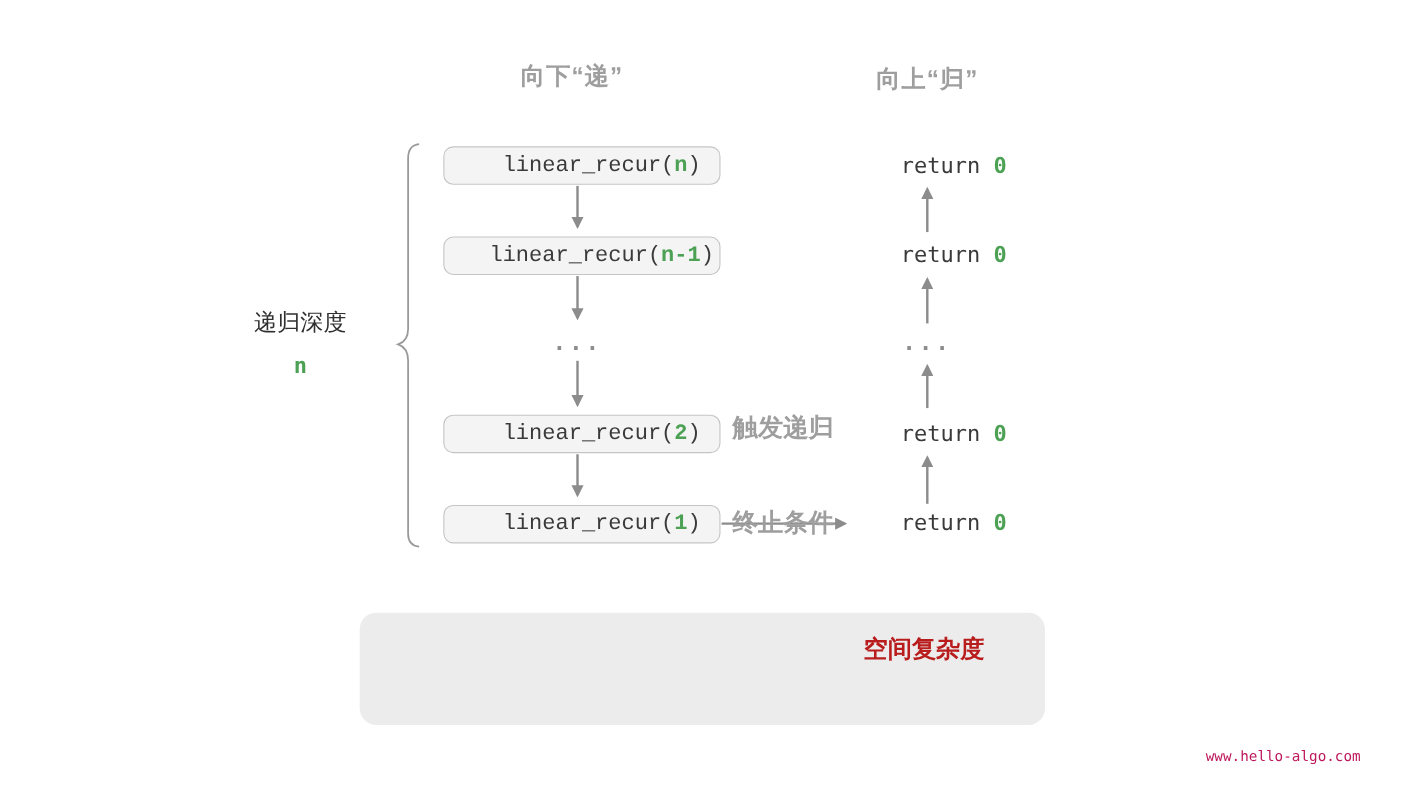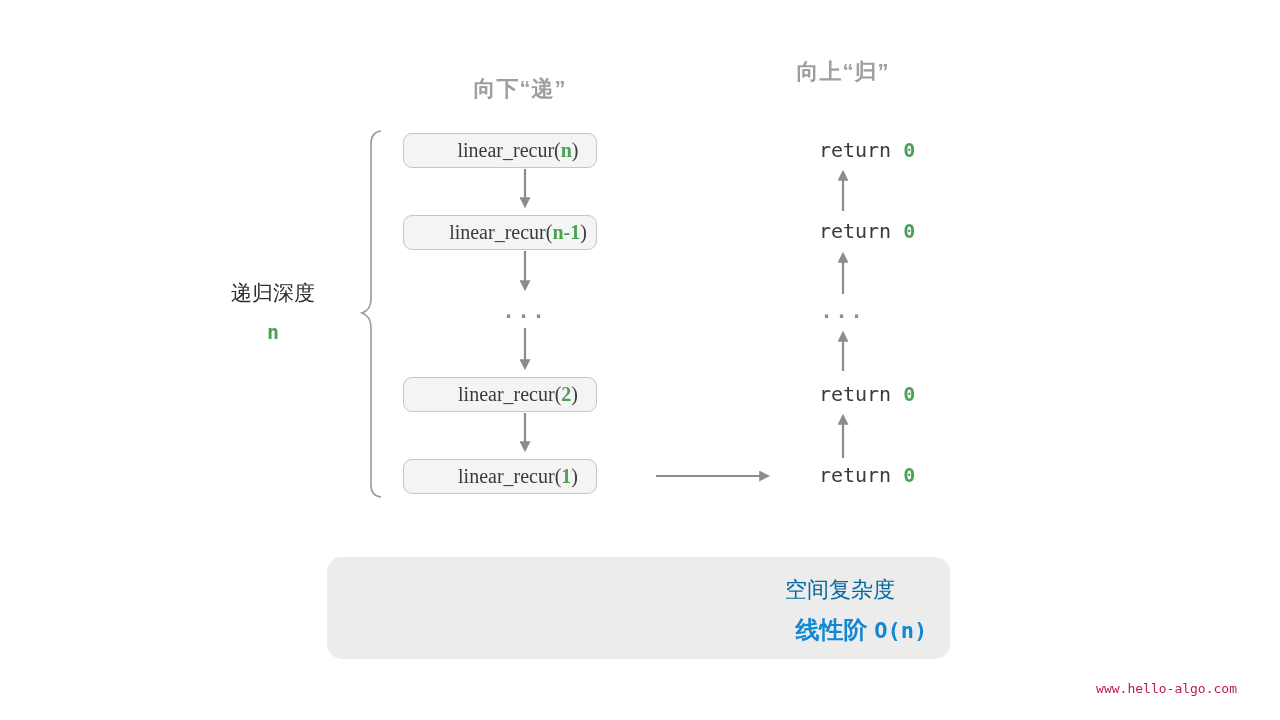--- a/index.html
+++ b/index.html
@@ -7,24 +7,24 @@
     position:relative;width:1280px;height:720px;background:#ffffff;overflow:hidden;
     font-family:"Liberation Sans","DejaVu Sans",sans-serif;
   }
   .abs{position:absolute;}
   .ctr{transform:translate(-50%,-50%);white-space:pre;}
 
   .col-header{
     font-size:22px;font-weight:700;color:#9e9e9e;letter-spacing:1px;
   }
   .frame-box{
-    box-sizing:border-box;width:194px;height:35px;
+    box-sizing:border-box;width:252px;height:35px;
     background:#f4f4f4;border:1.5px solid #c5c5c5;border-radius:9px;
     display:flex;align-items:center;justify-content:center;
-    font-family:Liberation Serif, serif;
+    font-family:Liberation Mono, monospace;
     font-size:20px;font-weight:500;color:#3a3a3a;white-space:pre;padding-left:36px;
   }
   .frame-box .arg{color:#4CA154;font-weight:700;}
   .ret{
     font-family:"DejaVu Sans Mono","Liberation Mono",monospace;
     font-size:20px;font-weight:500;color:#3a3a3a;white-space:pre;
   }
   .ret .val{color:#4CA154;font-weight:700;}
   .dots{
     font-family:"DejaVu Sans Mono","Liberation Mono",monospace;
@@ -37,21 +37,21 @@
   }
   .trigger{
     font-size:23px;font-weight:700;color:#9e9e9e;text-align:center;line-height:29px;
   }
   .summary-box{
     left:327px;top:557px;width:623px;height:102px;background:#ececec;border-radius:15px;
   }
   .sum-text{font-size:22px;color:#3a3a3a;}
   .sum-text .green{color:#4CA154;font-weight:700;font-family:"DejaVu Sans Mono","Liberation Mono",monospace;font-size:21px;}
   .sum-text .fn{font-family:"DejaVu Sans Mono","Liberation Mono",monospace;font-size:21px;}
-  .result-title{font-size:22px;font-weight:400;color:#0369a1;}
+  .result-title{font-size:22px;font-weight:700;color:#b91c1c;}
   .result-value{font-size:24px;font-weight:700;color:#1287D2;}
   .result-value .fn{font-family:"DejaVu Sans Mono","Liberation Mono",monospace;font-size:22px;font-weight:700;}
   .watermark{
     font-family:"DejaVu Sans Mono","Liberation Mono",monospace;
     font-size:13px;color:#be185d;
   }
 </style>
 </head>
 <body>
 
@@ -74,21 +74,21 @@
     <line x1="843" y1="458" x2="843" y2="416" stroke="#8c8c8c" stroke-width="2.2" marker-end="url(#ah)"></line>
     <line x1="843" y1="371" x2="843" y2="333" stroke="#8c8c8c" stroke-width="2.2" marker-end="url(#ah)"></line>
     <line x1="843" y1="294" x2="843" y2="254" stroke="#8c8c8c" stroke-width="2.2" marker-end="url(#ah)"></line>
     <line x1="843" y1="211" x2="843" y2="172" stroke="#8c8c8c" stroke-width="2.2" marker-end="url(#ah)"></line>
 
     <line x1="656" y1="476" x2="768" y2="476" stroke="#8c8c8c" stroke-width="2.2" marker-end="url(#ah)"></line>
 
     <polygon points="678,600 698,600 698,590 717,607.5 698,625 698,615 678,615" fill="#c7c7c7"></polygon>
   </svg>
 
-  <div class="abs ctr col-header" style="left:520px;top:89px">向下“递”</div>
+  <div class="abs ctr col-header" style="left:520px;top:69px">向下“递”</div>
   <div class="abs ctr col-header" style="left:843px;top:72px">向上“归”</div>
 
   <div class="abs ctr depth-label" style="left:273px;top:293px">递归深度</div>
   <div class="abs ctr depth-value" style="left:273px;top:332px">n</div>
 
   <div class="abs frame-box" style="left:403px;top:133px">
     <span>linear_recur(</span><span class="arg">n</span><span>)</span>
   </div>
   <div class="abs frame-box" style="left:403px;top:215px">
     <span>linear_recur(</span><span class="arg">n-1</span><span>)</span>
@@ -108,22 +108,23 @@
     <span>return </span><span class="val">0</span>
   </div>
   <div class="abs ctr dots" style="left:843px;top:311px">...</div>
   <div class="abs ctr ret" style="left:843px;top:394px">
     <span>return </span><span class="val">0</span>
   </div>
   <div class="abs ctr ret" style="left:843px;top:475px">
     <span>return </span><span class="val">0</span>
   </div>
 
+  <div class="abs ctr trigger" style="left:712px;top:432px">
+    <div>触发递归</div>
+    <div>终止条件</div>
+  </div>
 
   <div class="abs summary-box"></div>
   <div class="abs ctr result-title" style="left:840px;top:590px">空间复杂度</div>
-  <div class="abs ctr result-value" style="left:848px;top:630px">
-    <span>线性阶 </span><span class="fn">O(n)</span>
-  </div>
 
   <div class="abs watermark" style="right:43px;top:681px">www.hello-algo.com</div>
 
 </div>
 
 </body></html>

